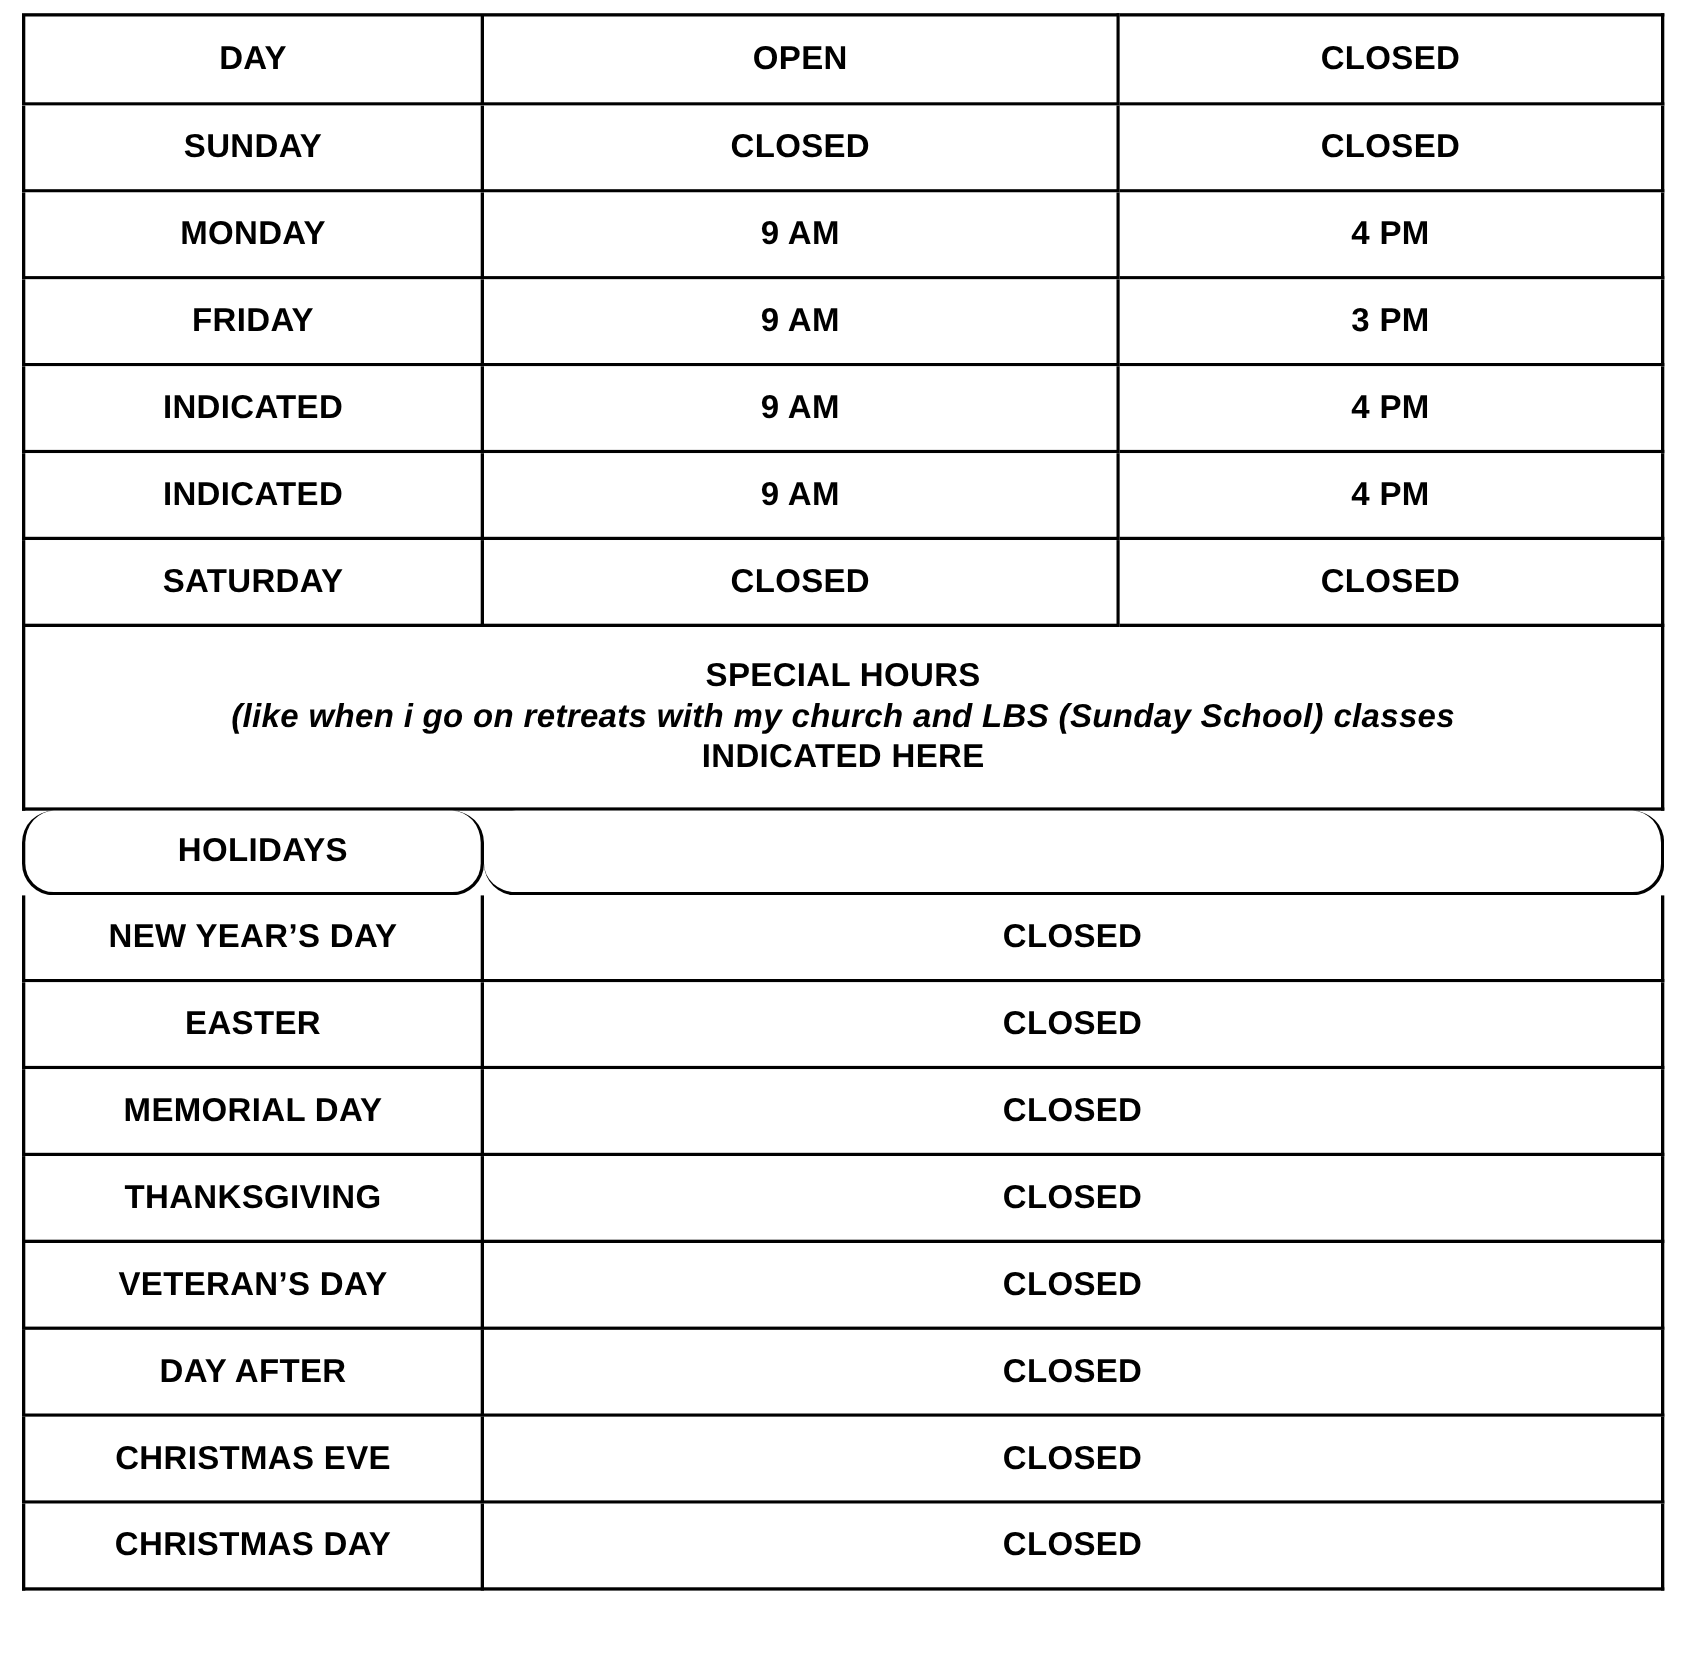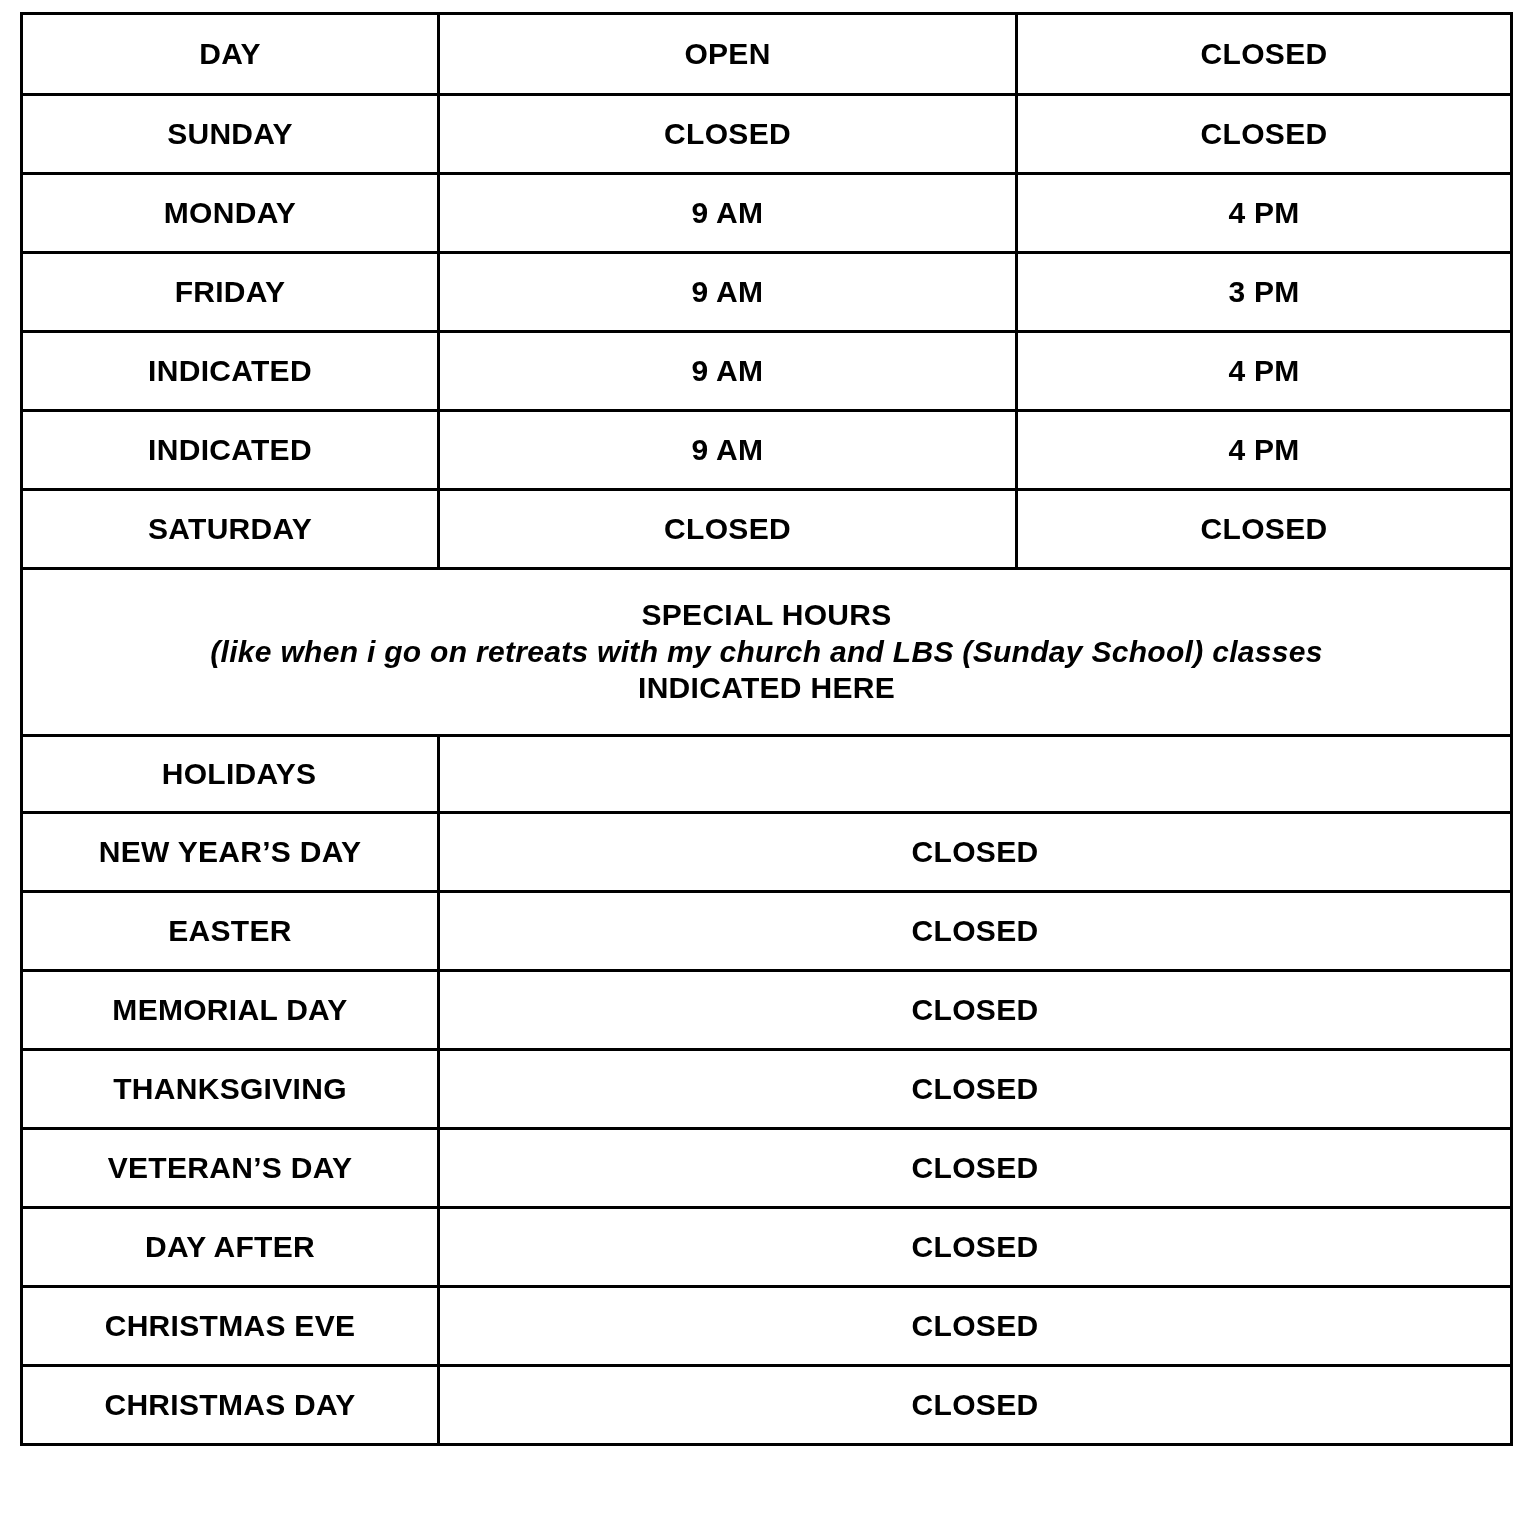--- a/index.html
+++ b/index.html
@@ -64,20 +64,21 @@
   }
   .special-cell .line1 { display: block; }
   .special-cell .line2 { display: block; font-style: italic; }
   .special-cell .line3 { display: block; }
 
   .holidays-label-cell {
     text-align: left;
     padding-left: 18px !important;
     height: 74px;
     font-size: 31px;
+    border-radius: 29px;
   }
   .holiday-row td { height: 76px; }
   .holiday-status-cell { font-size: 30px; }
 
   
   .daycell { font-size: 31px; }
 </style>
 </head>
 <body>
 

